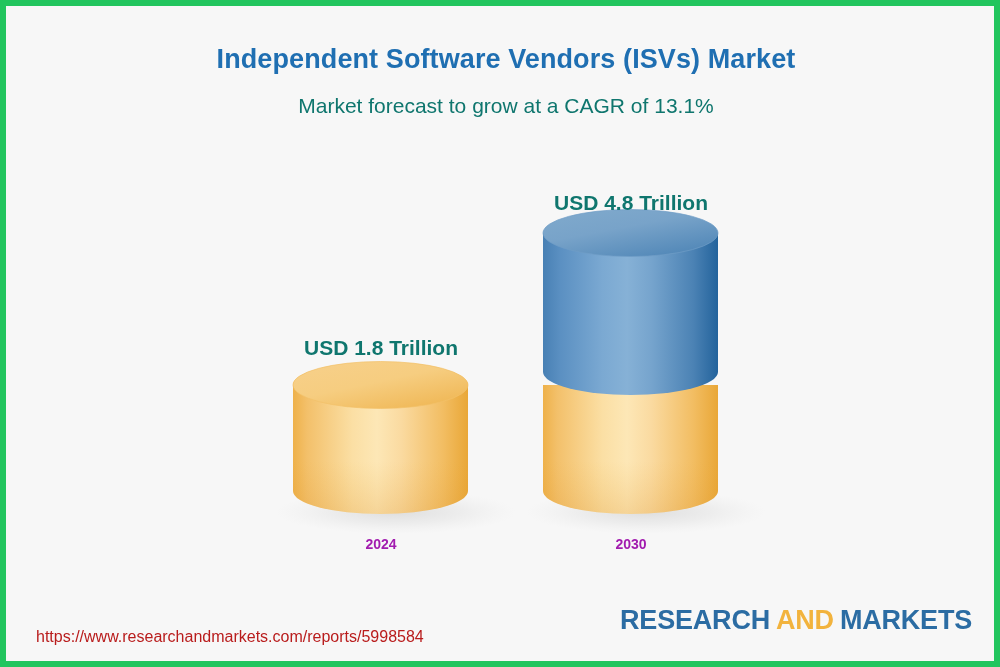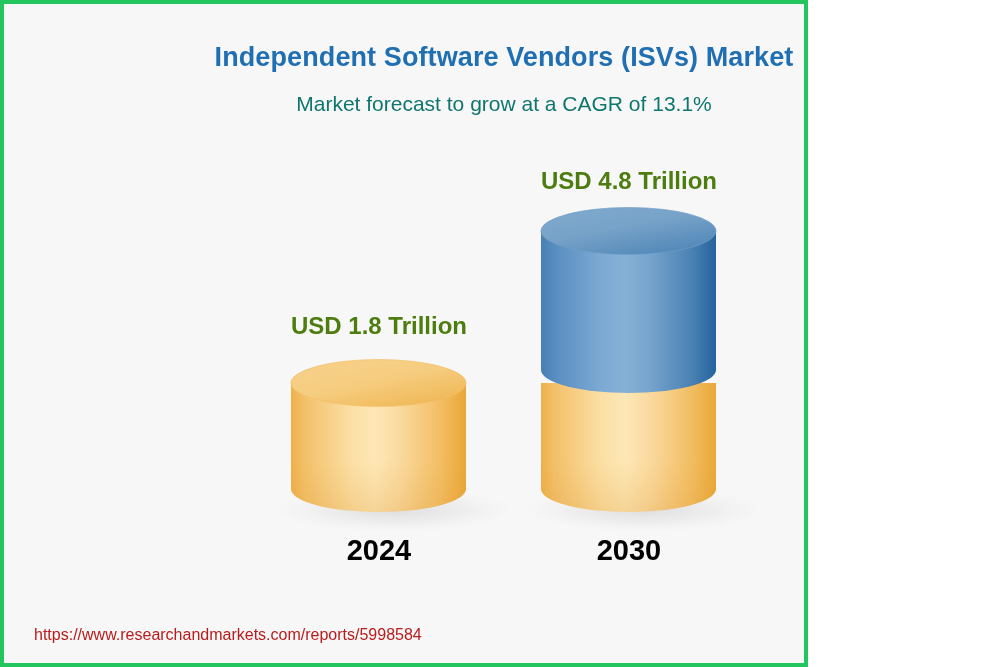--- a/index.html
+++ b/index.html
@@ -8,25 +8,25 @@
     background: #ffffff;
   }
   body {
     width: 1000px;
     height: 667px;
     overflow: hidden;
     font-family: "Liberation Sans", sans-serif;
   }
   #canvas {
     position: relative;
-    width: 808px;
+    width: 1000px;
     height: 667px;
     background: #f7f7f7;
     box-sizing: border-box;
-    border: 4px solid #22c55e;
+    border: 6px solid #22c55e;
   }
 
   
   .title {
     position: absolute;
     left: 0;
     top: 38px;
     width: 1000px;
     text-align: center;
     font-size: 27px;
@@ -49,34 +49,35 @@
     position: absolute;
     left: 0;
     top: 0;
     width: 1000px;
     height: 667px;
     pointer-events: none;
   }
 
   .value-label {
     position: absolute;
-    font-size: 24px;
-    font-weight: bold;
-    color: #4d7c0f;
-    text-align: center;
-    white-space: nowrap;
+    font-size: 21px;
+    font-weight: bold;
+    color: #0f766e;
+    text-align: center;
+    white-space: nowrap;
+    margin-top: 22px;
   }
   .value-label.v2024 { left: 237px; top: 308px; width: 276px; }
   .value-label.v2030 { left: 487px; top: 163px; width: 276px; }
 
   .cat-label {
     position: absolute;
-    font-size: 29px;
-    font-weight: bold;
-    color: #000000;
+    font-size: 14px;
+    font-weight: bold;
+    color: #a21caf;
     text-align: center;
     white-space: nowrap;
   }
   .cat-label.c2024 { left: 237px; top: 530px; width: 276px; }
   .cat-label.c2030 { left: 487px; top: 530px; width: 276px; }
 
   
   .source-url {
     position: absolute;
     left: 30px;
@@ -202,15 +203,16 @@
 
   <div class="value-label v2024">USD 1.8 Trillion</div>
   <div class="value-label v2030">USD 4.8 Trillion</div>
 
   <div class="cat-label c2024">2024</div>
   <div class="cat-label c2030">2030</div>
 
   <div class="source-url">https://www.researchandmarkets.com/reports/5998584</div>
 
   <div class="logo">
+    <div class="logo-main"><span>RESEARCH</span><span class="and" style="margin:0 6px;">AND</span><span>MARKETS</span></div>
   </div>
 
 </div>
 
 </body></html>

